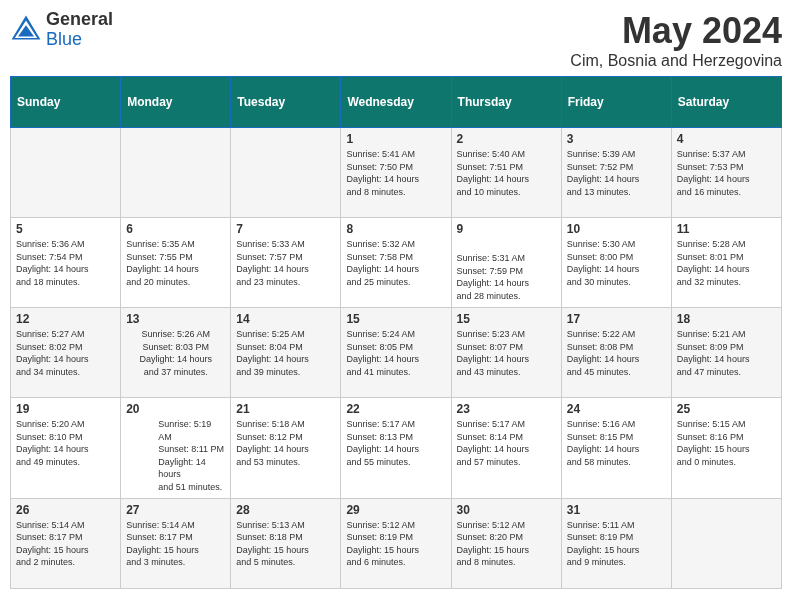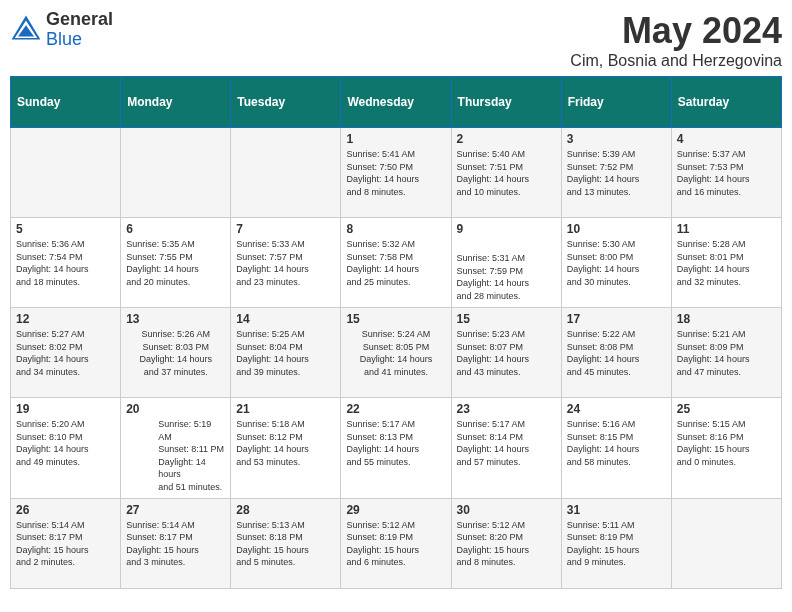--- a/index.html
+++ b/index.html
@@ -228,21 +228,21 @@
         </td>
         <td>
           <span class="day-number">14</span>
           <div class="day-info" style="white-space: pre-line;">Sunrise: 5:25 AM
 Sunset: 8:04 PM
 Daylight: 14 hours
 and 39 minutes.</div>
         </td>
         <td>
           <span class="day-number">15</span>
-          <div class="day-info" style="white-space: pre-line; text-align: center;">Sunrise: 5:24 AM
+          <div class="day-info" style="white-space: pre-line;">Sunrise: 5:24 AM
 Sunset: 8:05 PM
 Daylight: 14 hours
 and 41 minutes.</div>
         </td>
         <td>
           <span class="day-number">15</span>
           <div class="day-info" style="white-space: pre-line;">Sunrise: 5:23 AM
 Sunset: 8:07 PM
 Daylight: 14 hours
 and 43 minutes.</div>

